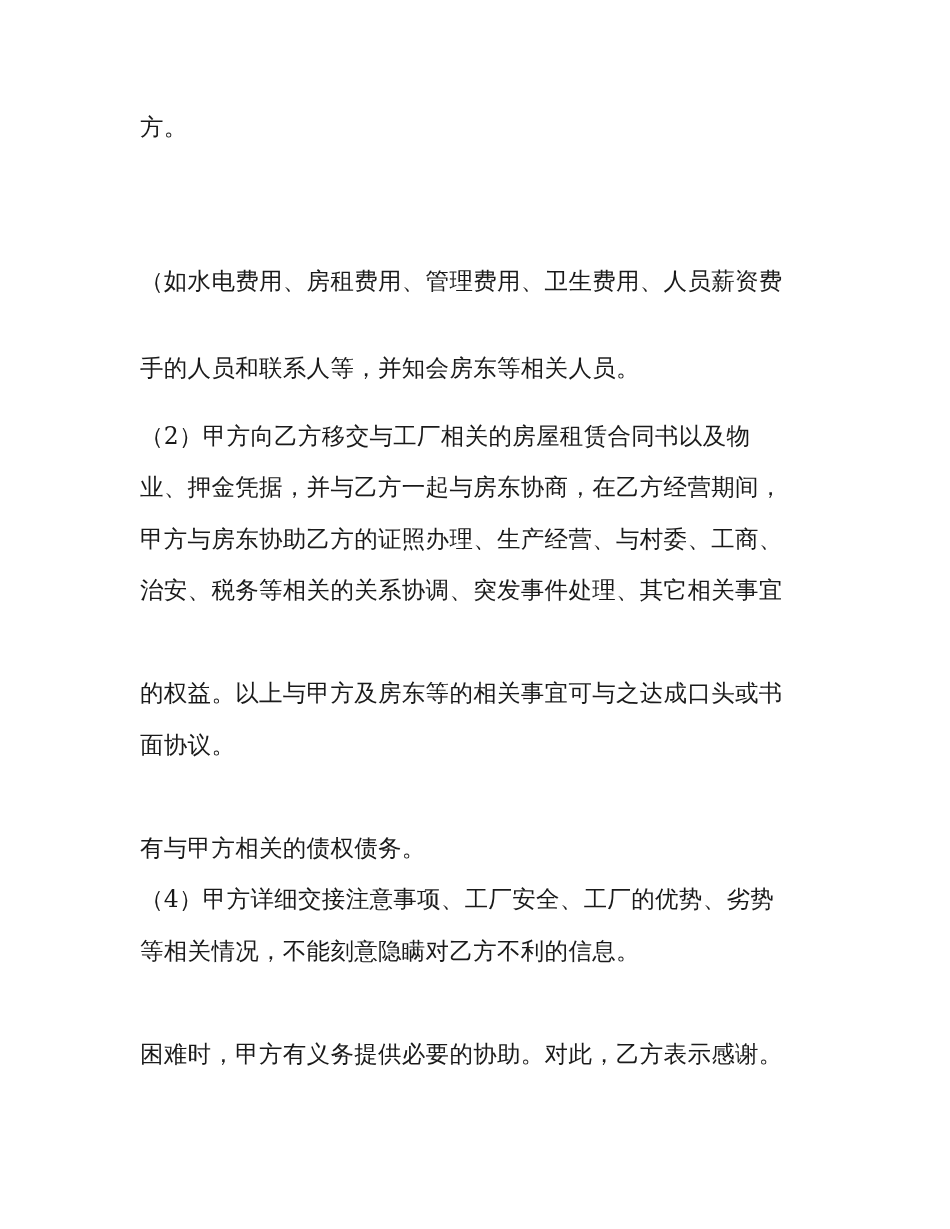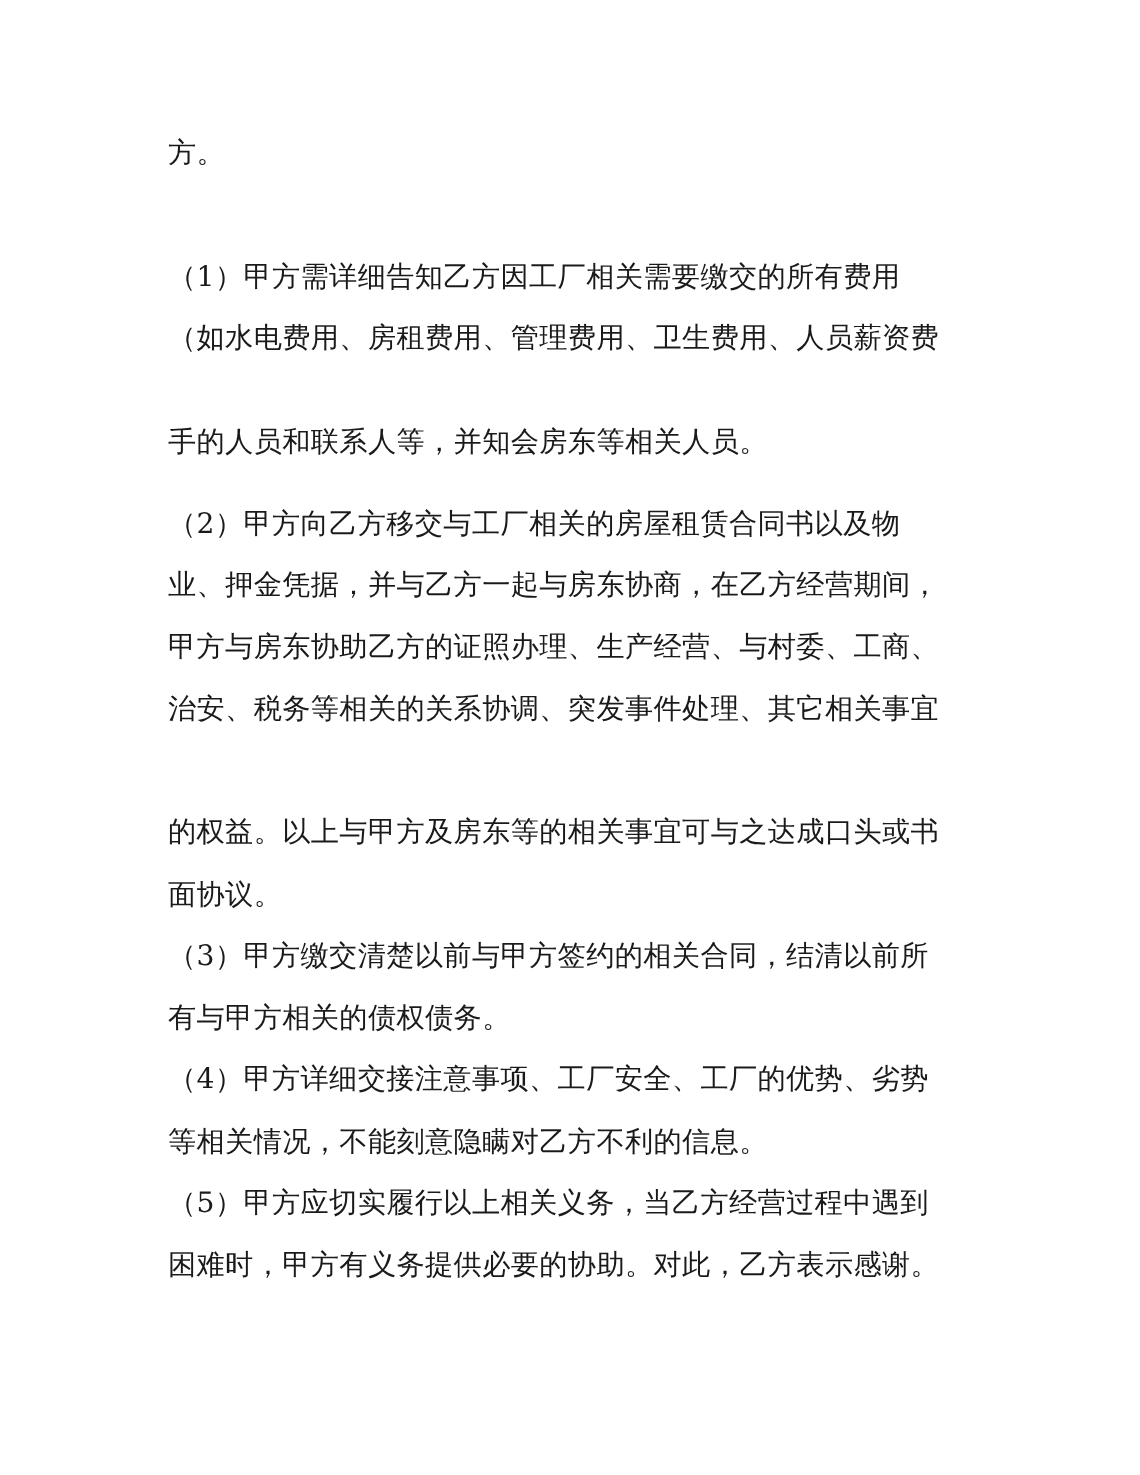--- a/index.html
+++ b/index.html
@@ -30,28 +30,25 @@
       font-size: 23.5px;
       line-height: 30px;
       letter-spacing: 0.3px;
     }
   </style>
 </head>
 <body>
 
 <div class="page">
   <div class="line" style="top:112px">方。</div>
-  <div class="line" style="top:215px">（1）甲方需详细告知乙方因工厂相关需要缴交的所有费用</div>
   <div class="line" style="top:266px">（如水电费用、房租费用、管理费用、卫生费用、人员薪资费</div>
   <div class="line" style="top:353px">手的人员和联系人等，并知会房东等相关人员。</div>
   <div class="line" style="top:421px">（2）甲方向乙方移交与工厂相关的房屋租赁合同书以及物</div>
   <div class="line" style="top:472px">业、押金凭据，并与乙方一起与房东协商，在乙方经营期间，</div>
   <div class="line" style="top:524px">甲方与房东协助乙方的证照办理、生产经营、与村委、工商、</div>
   <div class="line" style="top:575px">治安、税务等相关的关系协调、突发事件处理、其它相关事宜</div>
   <div class="line" style="top:678px">的权益。以上与甲方及房东等的相关事宜可与之达成口头或书</div>
   <div class="line" style="top:730px">面协议。</div>
-  <div class="line" style="top:781px">（3）甲方缴交清楚以前与甲方签约的相关合同，结清以前所</div>
   <div class="line" style="top:833px">有与甲方相关的债权债务。</div>
   <div class="line" style="top:884px">（4）甲方详细交接注意事项、工厂安全、工厂的优势、劣势</div>
   <div class="line" style="top:936px">等相关情况，不能刻意隐瞒对乙方不利的信息。</div>
-  <div class="line" style="top:987px">（5）甲方应切实履行以上相关义务，当乙方经营过程中遇到</div>
   <div class="line" style="top:1039px">困难时，甲方有义务提供必要的协助。对此，乙方表示感谢。</div>
 </div>
 
 </body></html>

